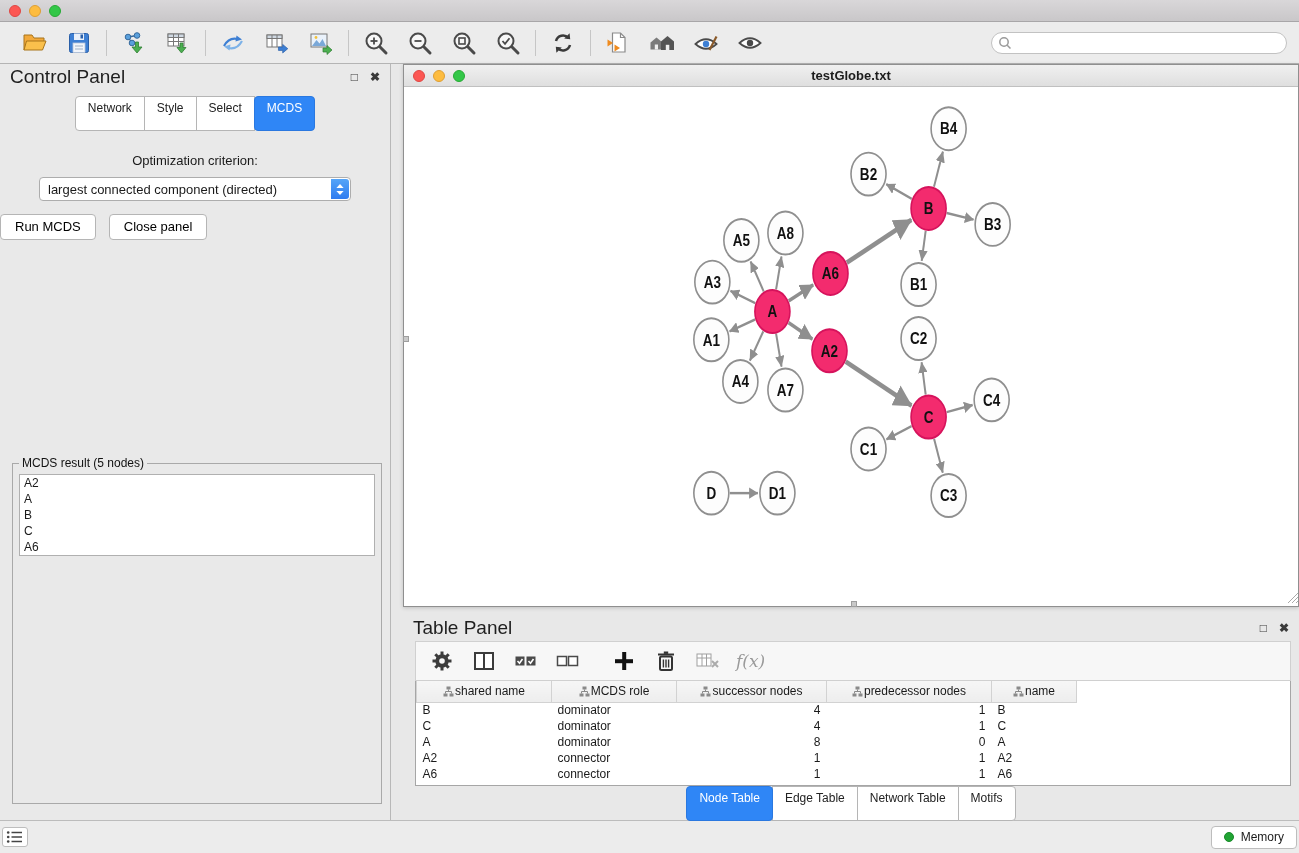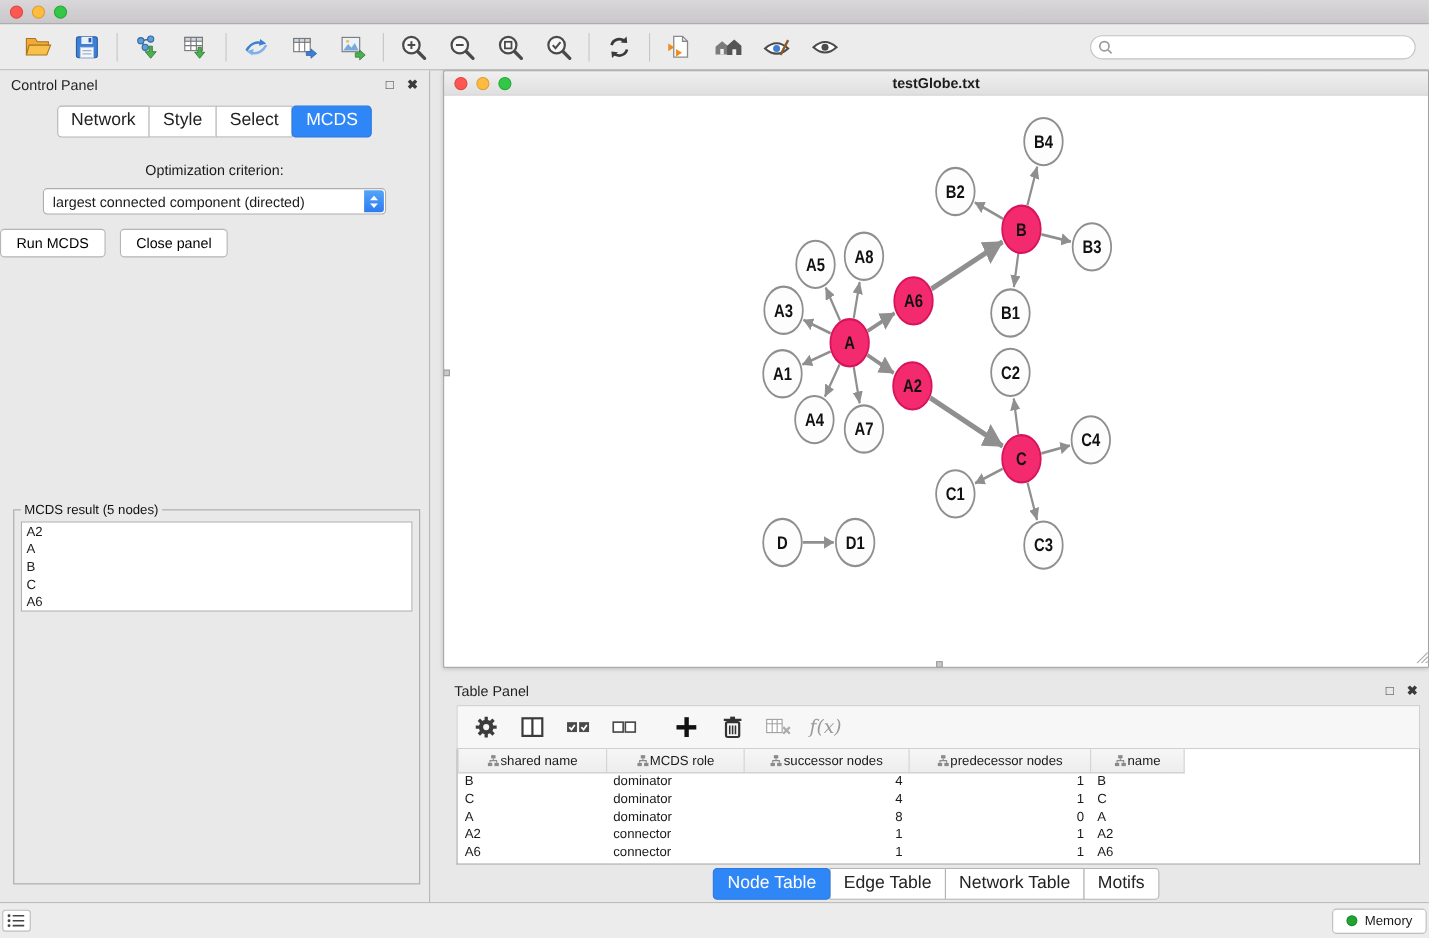--- a/index.html
+++ b/index.html
@@ -24,26 +24,26 @@
   .search-wrap { margin-left:auto; margin-right:4px; position:relative; }
   .search-input { width:296px; height:22px; border-radius:11px; border:1px solid #c2c2c2; background:#fff; padding:0 8px 0 24px; font-size:12px; outline:none; font-family:"Liberation Sans",sans-serif; }
   .search-icon-box { position:absolute; left:6px; top:3px; pointer-events:none; }
 
   
   .main { flex:1 1 auto; display:flex; min-height:0; }
 
   
   .control-panel { width:391px; flex:0 0 auto; background:#e9e9e9; border-right:1px solid #b8b8b8; display:flex; flex-direction:column; }
   .panel-head { height:26px; display:flex; align-items:center; padding:0 10px; flex:0 0 auto; }
-  .panel-title { font-size:13px; color:#1f1f1f; }
+  .panel-title { font-size:19px; color:#1f1f1f; }
   .panel-ctrls { margin-left:auto; display:flex; gap:12px; color:#3a3a3a; font-size:12px; }
   .panel-ctrl { cursor:default; line-height:1; }
   .panel-ctrl.x { font-weight:bold; }
   .cp-tabs { display:flex; justify-content:center; margin-top:6px; flex:0 0 auto; }
-  .seg-tab { background:#fff; border:1px solid #b5b5b5; margin-left:-1px; padding:4px 12px 5px; font-size:16px; color:#222; cursor:default; position:relative; }
+  .seg-tab { background:#fff; border:1px solid #b5b5b5; margin-left:-1px; padding:4px 12px 15px; font-size:12px; color:#222; cursor:default; position:relative; }
   .seg-tab:first-child { border-radius:4px 0 0 4px; margin-left:0; }
   .seg-tab:last-child { border-radius:0 4px 4px 0; }
   .seg-tab.active { background:#2f86f6; border-color:#2a78e0; color:#fff; border-radius:4px; z-index:1; }
   .opt-label { text-align:center; margin-top:22px; font-size:13px; }
   .combo { width:312px; height:24px; margin:9px auto 0; background:#fff; border:1px solid #adadad; border-radius:4px; position:relative; display:flex; align-items:center; padding-left:8px; font-size:13px; cursor:default; }
   .combo-steppers { position:absolute; right:1px; top:1px; bottom:1px; width:18px; border-radius:0 3px 3px 0; background:linear-gradient(#55a5f8,#2d7bf0); display:flex; align-items:center; justify-content:center; }
   .cp-buttons { display:flex; gap:13px; margin-top:13px; flex:0 0 auto; }
   .btn { background:#fff; border:1px solid #b5b5b5; border-radius:4px; padding:4px 14px 5px; font-size:13px; cursor:default; }
   .cp-spacer { flex:1 1 auto; }
   .result-group { margin:0 8px 16px 12px; height:348px; border:1px solid #a9a9a9; padding:4px 6px 8px; flex:0 0 auto; display:flex; flex-direction:column; background:#e9e9e9; }

